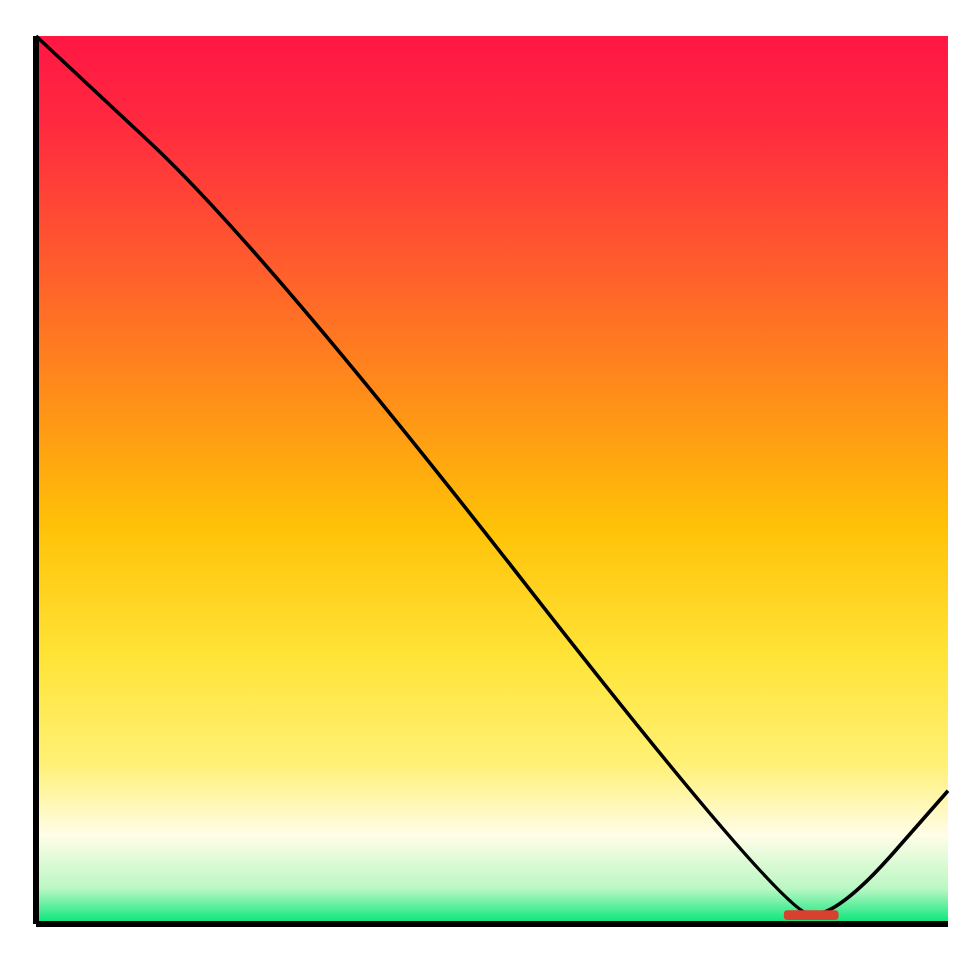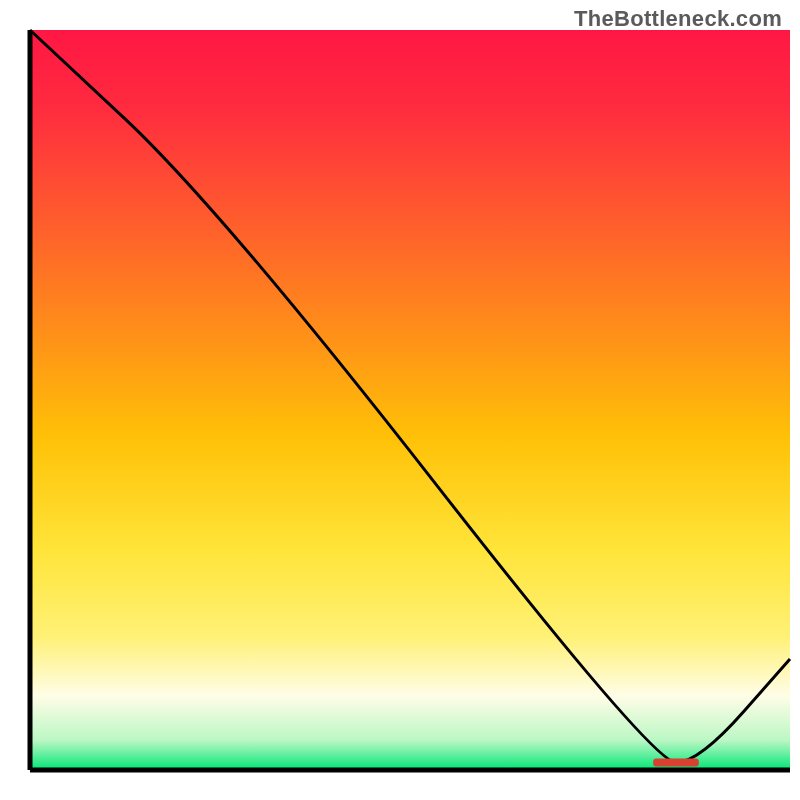--- a/index.html
+++ b/index.html
@@ -26,21 +26,20 @@
     font-size: 22px;
     font-weight: 600;
     color: #5a5a5a;
     letter-spacing: 0.3px;
   }
 </style>
 </head>
 <body>
 
 <div class="canvas-wrap">
-  <div class="watermark">TheBottleneck.com</div>
 
   <svg id="chart-svg" width="800" height="800" viewBox="0 0 800 800">
     <defs>
       <linearGradient id="bg-grad" x1="0" y1="0" x2="0" y2="1">
           <stop offset="0%" stop-color="#ff1744"></stop>
           <stop offset="10%" stop-color="#ff2a3f"></stop>
           <stop offset="25%" stop-color="#ff5a2e"></stop>
           <stop offset="40%" stop-color="#ff8c1a"></stop>
           <stop offset="55.00000000000001%" stop-color="#ffc107"></stop>
           <stop offset="70%" stop-color="#ffe438"></stop>

